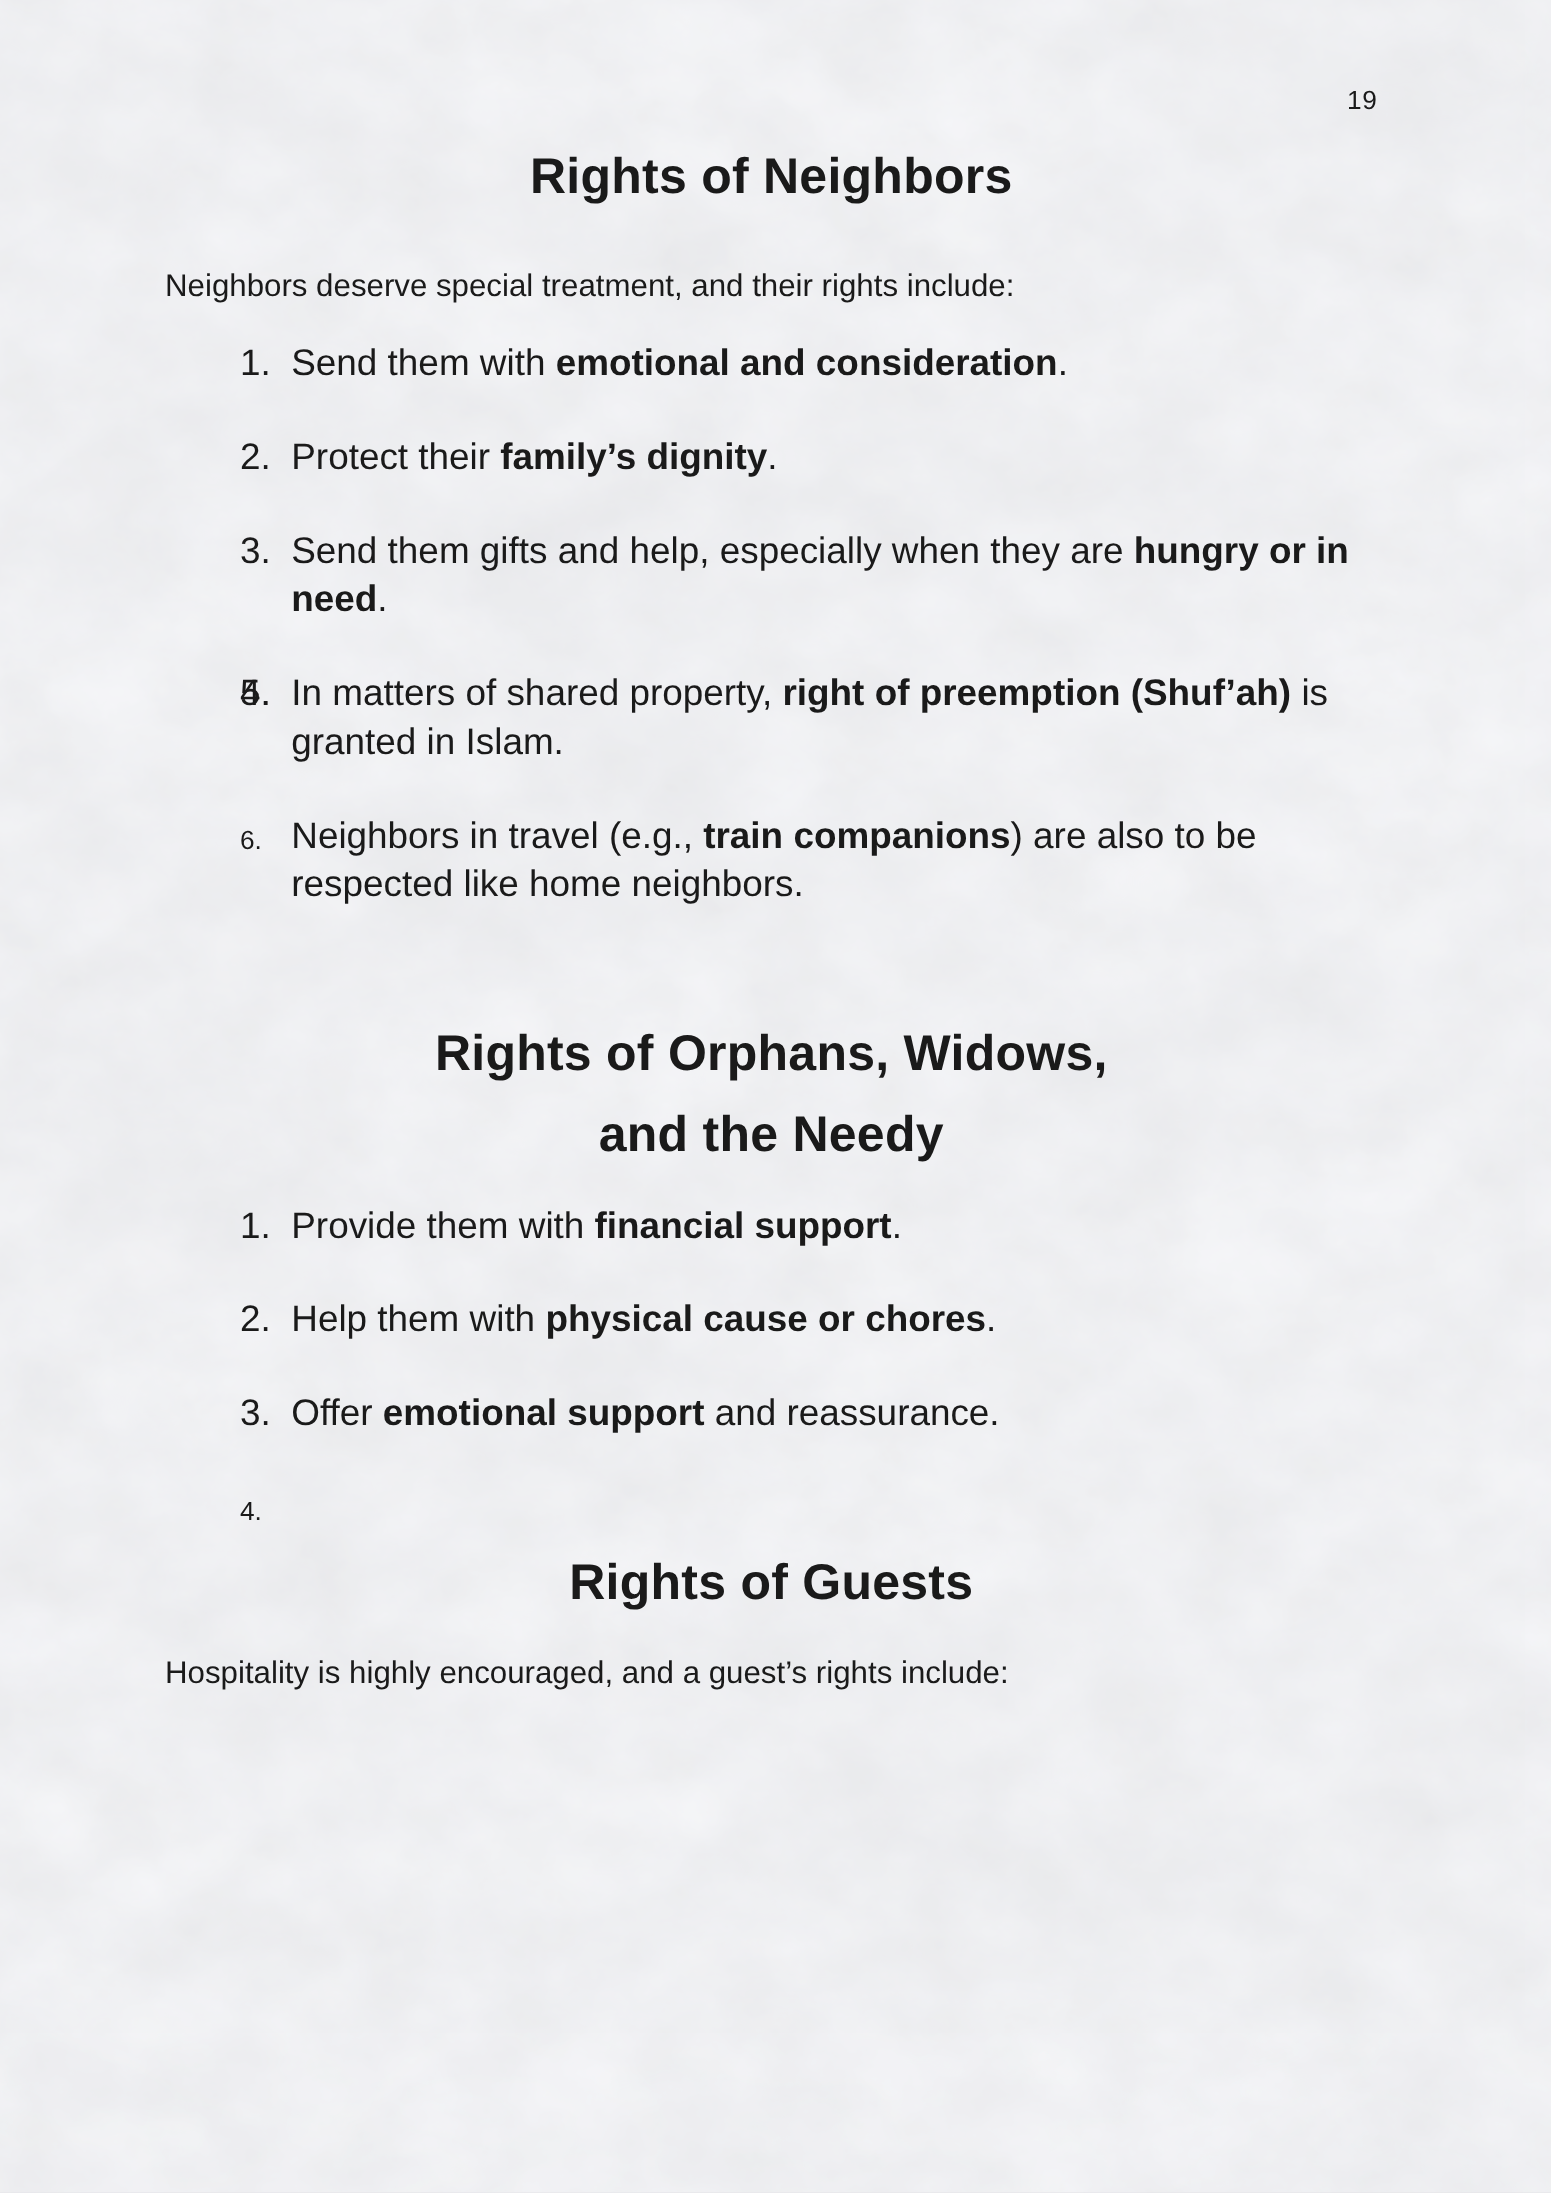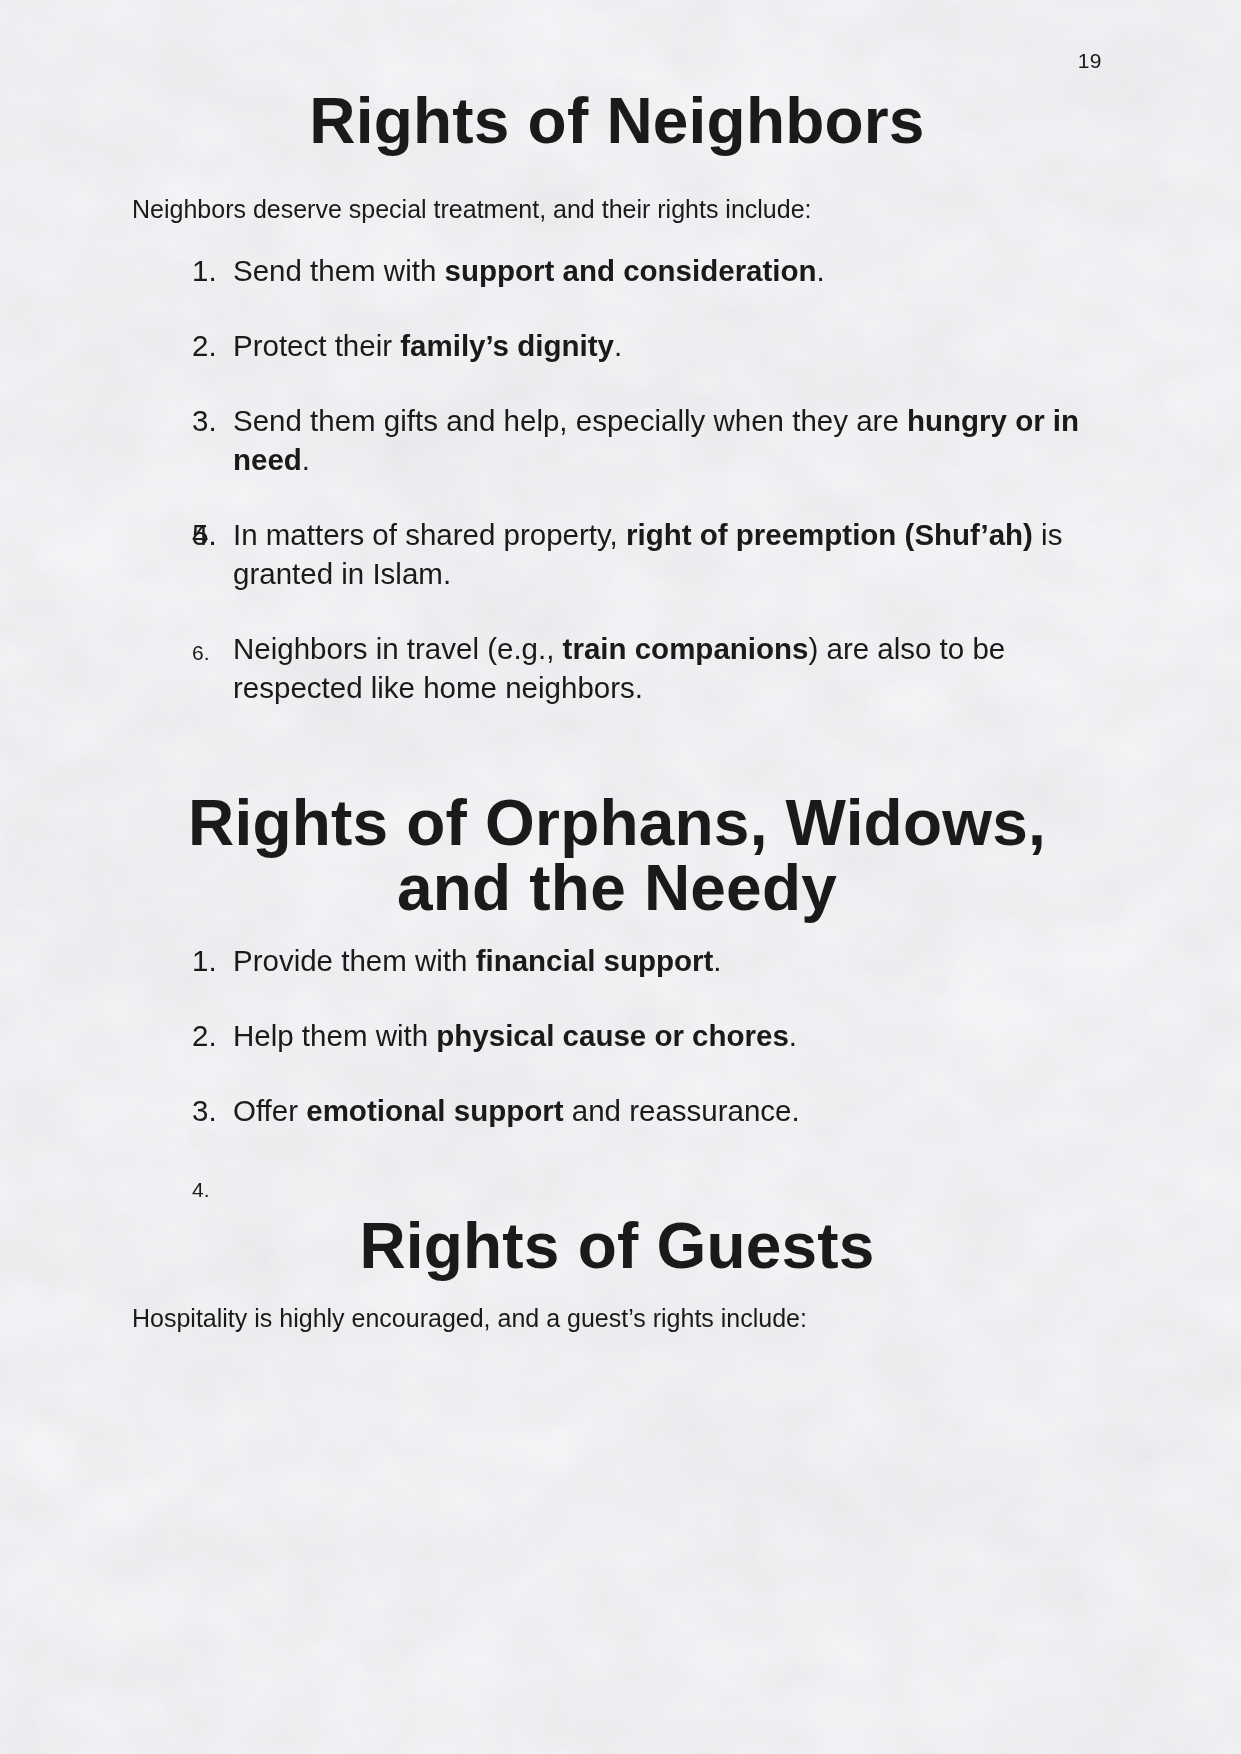--- a/index.html
+++ b/index.html
@@ -12,27 +12,27 @@
     background:#e9eaee;
     font-family:"Liberation Sans","DejaVu Sans",sans-serif;
     color:#1a1a1a;
   }
   .marble-bg{position:absolute;left:0;top:0;width:1241px;height:1754px;display:block;}
   .content{
     position:absolute;left:132px;top:0;width:970px;
     display:flex;flex-direction:column;
   }
   .page-number{
-    padding-top:49px;
+    padding-top:69px;
     text-align:right;
     font-size:21px;line-height:24px;
     letter-spacing:0.5px;
   }
   .title{
-    font-size:64px;line-height:65px;font-weight:700;
+    font-size:40px;line-height:65px;font-weight:700;
     text-align:center;
     margin:48px 0 20px 0;
     letter-spacing:0.2px;
   }
   .title.first{margin:16px 0 36px 0;}
   .intro{
     font-size:25px;line-height:39px;
     margin:0 0 22px 0;
   }
   ol.list{list-style:none;margin:0;padding:0;}
@@ -81,21 +81,21 @@
   </svg>
 
   <div class="content">
 
     <div class="page-number">19</div>
 
     <section>
       <h1 class="title first">Rights of Neighbors</h1>
       <p class="intro"><span>Neighbors deserve special treatment, and their rights include:</span></p>
       <ol class="list">
-        <li><span class="num">1.</span><span class="txt"><span>Send them with </span><span class="bold">support and consideration</span><span>.</span></span></li>
+        <li><span class="num">1.</span><span class="txt"><span>Send them with </span><span class="bold">emotional and consideration</span><span>.</span></span></li>
         <li><span class="num">2.</span><span class="txt"><span>Protect their </span><span class="bold">family’s dignity</span><span>.</span></span></li>
         <li><span class="num">3.</span><span class="txt"><span>Send them gifts and help, especially when they are </span><span class="bold">hungry or in need</span><span>.</span></span></li>
         <li><span class="num">4.</span></li>
         <li><span class="num">5.</span><span class="txt"><span>In matters of shared property, </span><span class="bold">right of preemption (Shuf’ah)</span><span> is granted in Islam.</span></span></li>
         <li><span class="num small">6.</span><span class="txt"><span>Neighbors in travel (e.g., </span><span class="bold">train companions</span><span>) are also to be respected like home neighbors.</span></span></li>
       </ol>
     </section>
 
     <section>
       <h1 class="title">Rights of Orphans, Widows,<br>and the Needy</h1>

